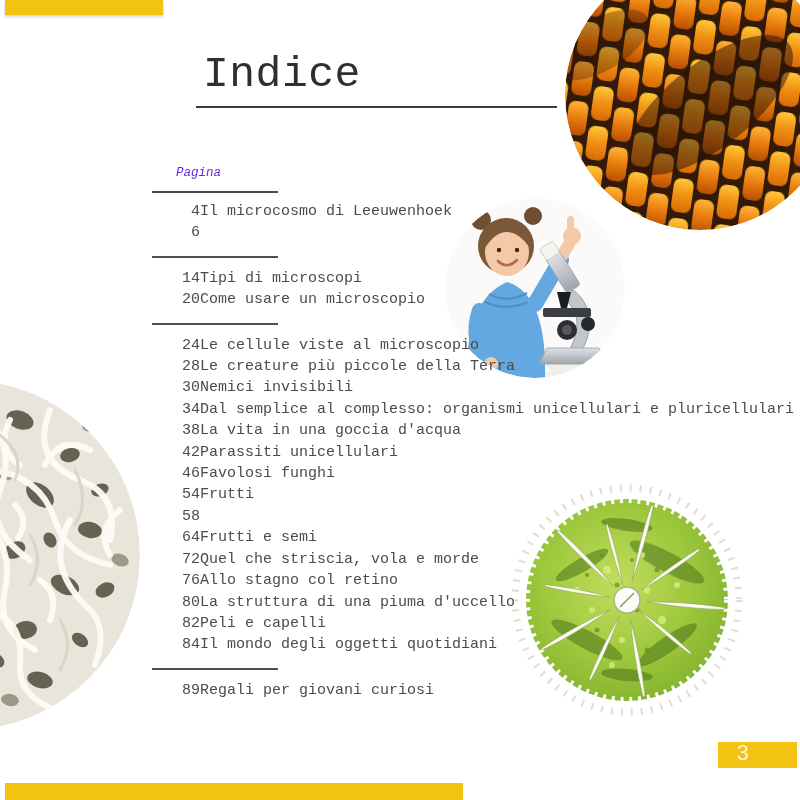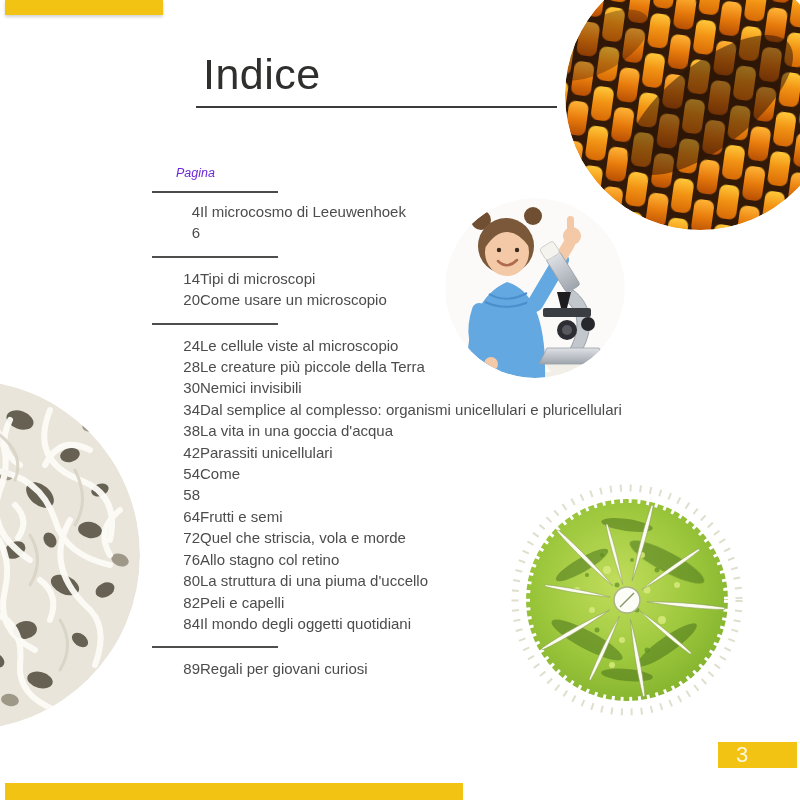--- a/index.html
+++ b/index.html
@@ -1,18 +1,18 @@
 <!DOCTYPE html>
 <html><head>
 <meta charset="utf-8">
 <style>
   html,body{margin:0;padding:0;background:#ffffff;}
   .canvas{
     position:relative;width:800px;height:800px;background:#ffffff;
-    overflow:hidden;font-family:Liberation Sans, sans-serif;
+    overflow:hidden;font-family:Liberation Mono, monospace;
   }
   
   .bar-top{position:absolute;left:5px;top:0;width:158px;height:15px;background:#F2C313;box-shadow:0 2px 3px rgba(0,0,0,.18);}
   .bar-bottom{position:absolute;left:5px;top:783px;width:458px;height:17px;background:#F2C313;}
   .pageno-box{position:absolute;left:718px;top:742px;width:79px;height:26px;background:#F2C313;display:flex;align-items:center;}
   .pageno-box span{color:#FDF7E0;font-size:22px;font-weight:400;padding-left:18px;line-height:1;}
   
   .title{position:absolute;left:203px;top:50px;font-size:43px;color:#2F2F2E;letter-spacing:.5px;}
   .title-rule{position:absolute;left:196px;top:106px;width:361px;height:2px;background:#3B3B3A;}
   
@@ -175,22 +175,26 @@
       </div>
       <div class="toc-row">
         <span class="toc-num">38</span>
         <span class="toc-title">La vita in una goccia d'acqua</span>
       </div>
       <div class="toc-row">
         <span class="toc-num">42</span>
         <span class="toc-title">Parassiti unicellulari</span>
       </div>
       <div class="toc-row">
+        <span class="toc-num">46</span>
+        <span class="toc-title">Favolosi funghi</span>
+      </div>
+      <div class="toc-row">
         <span class="toc-num">54</span>
-        <span class="toc-title">Come</span>
+        <span class="toc-title">Frutti</span>
       </div>
       <div class="toc-row">
         <span class="toc-num">58</span>
       </div>
       <div class="toc-row">
         <span class="toc-num">64</span>
         <span class="toc-title">Frutti e semi</span>
       </div>
       <div class="toc-row">
         <span class="toc-num">72</span>

